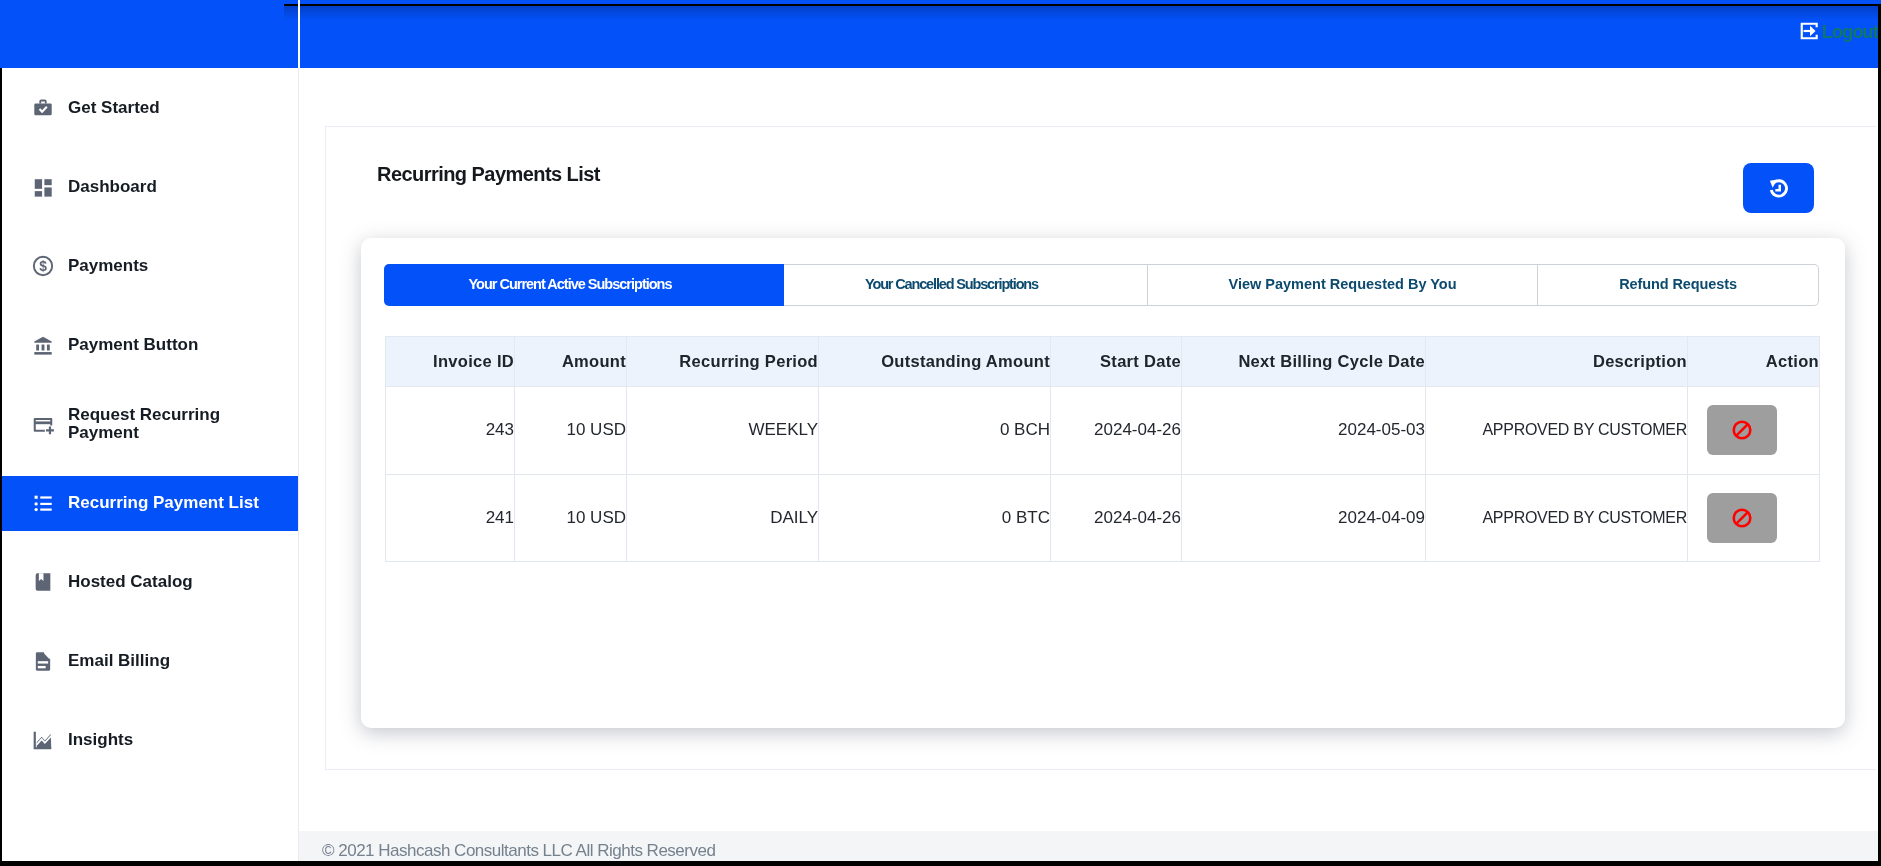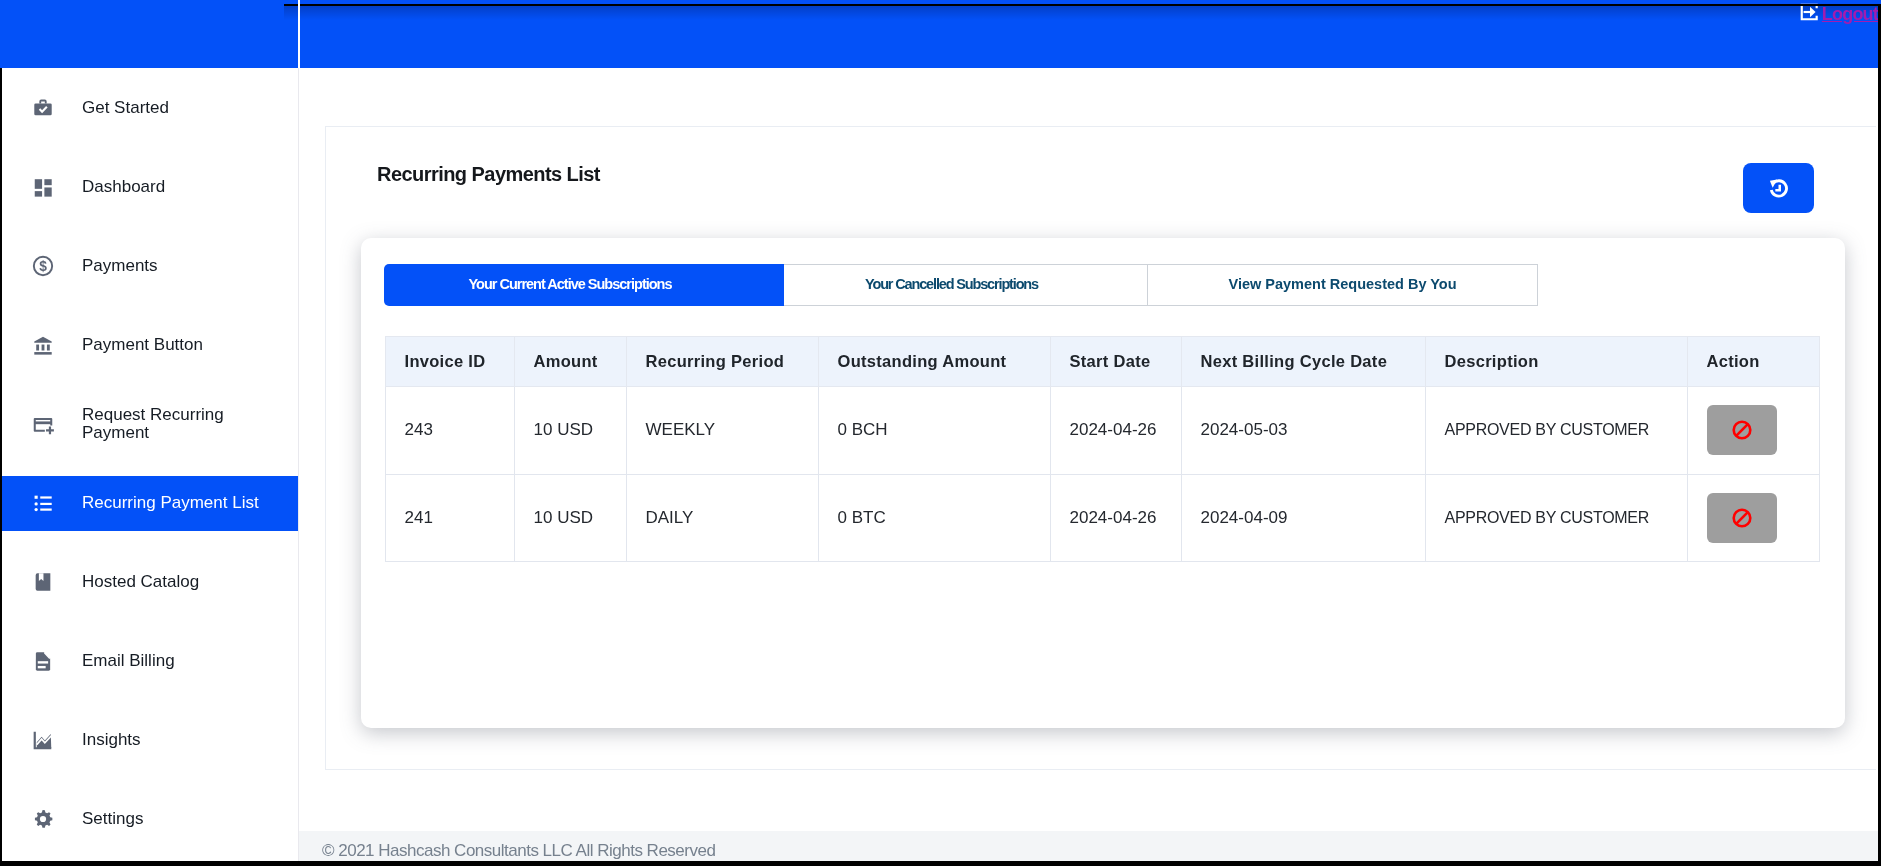--- a/index.html
+++ b/index.html
@@ -4,34 +4,34 @@
 <style>
   * { margin:0; padding:0; box-sizing:border-box; }
   html,body { width:1881px; height:866px; overflow:hidden; background:#fff;
     font-family:"Liberation Sans", sans-serif; position:relative; }
   .abs { position:absolute; }
 
   
   #topbar { left:0; top:0; width:1881px; height:68px; background:#0351f8; z-index:5; }
   #topshade { left:284px; top:6px; right:0; height:14px; z-index:6;
     background:linear-gradient(to bottom, rgba(0,0,30,.22), rgba(0,0,30,0)); }
-  #logout { right:3px; top:4px; height:56px; z-index:7; display:flex; color:#a21caf;text-decoration:underline; }
+  #logout { right:3px; top:4px; height:56px; z-index:7; display:flex; align-items:center; color:#0f766e; }
   #logout .txt { font-size:18px; font-weight:700; margin-left:3px; letter-spacing:-0.8px; }
 
   
   #sepw { left:297.5px; top:0; width:2px; height:68px; background:#fff; z-index:45; }
   #sepg { left:298px; top:68px; width:1px; height:793px; background:#e9e9ee; z-index:8; }
 
   
   #sidebar { left:2px; top:68px; width:295.5px; height:793px; background:#fff; z-index:4; }
   .mitem { height:79px; position:relative; display:flex; align-items:center; }
   .mitem .bg { position:absolute; left:0; top:13px; bottom:11px; right:0; }
   .mitem.active .bg { background:#0351f8; }
   .mitem .ic { position:relative; width:22px; height:22px; margin-left:30px; flex:none; }
-  .mitem .lbl { position:relative; margin-left:28px; font-size:17px; font-weight:400;
+  .mitem .lbl { position:relative; margin-left:14px; font-size:17px; font-weight:700;
     color:#161c24; line-height:18px; letter-spacing:0; }
   .mitem.active .lbl { color:#fff; }
 
   
   #main { left:299px; top:68px; width:1579px; height:763px; background:#fff; z-index:3; }
   #ocard { left:325px; top:126px; width:1551px; height:644px; background:#fff;
     border:1px solid #e9edf3; border-right:none; z-index:4; }
   #h1t { left:377px; top:163px; font-size:20px; font-weight:700; color:#15181c; z-index:6; letter-spacing:-0.55px; }
   #refbtn { left:1743px; top:163px; width:71px; height:50px; background:#0351f8;
     border-radius:8px; z-index:6; display:flex; align-items:center; justify-content:center; }
@@ -46,21 +46,21 @@
     padding-bottom:2px; }
   .tab.t1 { width:400px; background:#0351f8; color:#fff; border:none; border-radius:5px 0 0 5px;
     padding-right:28px; letter-spacing:-1.0px; }
   .tab.t2 { width:364px; padding-right:28px; letter-spacing:-1.15px; }
   .tab.t3 { width:390px; letter-spacing:0; }
   .tab.t4 { width:281px; border-radius:0 5px 5px 0; letter-spacing:-0.1px; }
 
   
   #tbl { position:absolute; left:385px; top:336px; width:1434px; z-index:7; border-collapse:collapse;
     table-layout:fixed; font-size:17px; color:#24282e; }
-  #tbl th, #tbl td { padding:0 0 0 18.5px; text-align:left; font-weight:400;
+  #tbl th, #tbl td { padding:0 0 0 18.5px; text-align:right; font-weight:400;
     border:1px solid #e2e6ee; overflow:hidden; white-space:nowrap; letter-spacing:0; }
   #tbl td.desc { font-size:16px; letter-spacing:-0.28px; }
   #tbl thead tr { height:50px; }
   #tbl th { background:#edf3fc; font-weight:700; color:#20252b; border:1px solid #e4e8f0;
     font-size:16.5px; letter-spacing:0.3px; }
   #tbl tbody tr { height:87.5px; }
   .c1{width:129px}.c2{width:112px}.c3{width:192px}.c4{width:232px}
   .c5{width:131px}.c6{width:244px}.c7{width:262px}.c8{width:132px}
 
   .banbtn { width:70px; height:50px; background:#9e9e9e; border-radius:6px;
@@ -171,48 +171,41 @@
     </div>
     <div class="mitem">
       <div class="bg"></div>
       <div class="ic" id="ic9"><svg width="22" height="22" viewBox="0 0 24 24">
           <path d="M3 3 V21 H21" fill="none" stroke="#5d6575" stroke-width="2.4"></path>
           <path d="M5.2 21 V14.5 L10.5 8.5 L14 12.5 L20.5 5.5 L21 21 Z" fill="#5d6575"></path>
           <path d="M5.2 17 L10.5 11 L14 15 L21 7.5" fill="none" stroke="#fff" stroke-width="1.8"></path>
         </svg></div>
       <div class="lbl">Insights</div>
     </div>
-    <div class="mitem">
-      <div class="bg"></div>
-      <div class="ic" id="ic10"><svg width="22" height="22" viewBox="0 0 24 24">
-          <path d="M12 2.2 l2 .3 .6 2.3 1.9 .8 2.1-1.1 1.6 1.6 -1.1 2.1 .8 1.9 2.3 .6 v2.6 l-2.3 .6 -.8 1.9 1.1 2.1 -1.6 1.6 -2.1-1.1 -1.9 .8 -.6 2.3 h-2.6 l-.6-2.3 -1.9-.8 -2.1 1.1 -1.6-1.6 1.1-2.1 -.8-1.9 -2.3-.6 v-2.6 l2.3-.6 .8-1.9 -1.1-2.1 1.6-1.6 2.1 1.1 1.9-.8 .6-2.3 Z" fill="#5d6575"></path>
-          <circle cx="12" cy="12" r="3.4" fill="#fff"></circle>
-        </svg></div>
-      <div class="lbl">Settings</div>
-    </div>
   </div>
 
   <div class="abs" id="sepw"></div>
   <div class="abs" id="sepg"></div>
 
   <div class="abs" id="main"></div>
   <div class="abs" id="ocard"></div>
   <div class="abs" id="h1t">Recurring Payments List</div>
   <div class="abs" id="refbtn">
     <svg width="23" height="23" viewBox="0 0 24 24">
       <path d="M6.4 6.6 A 8.0 8.0 0 1 1 4.5 13.5" fill="none" stroke="#fff" stroke-width="3"></path>
       <path d="M10.6 2.6 L3.0 3.9 L5.9 11.2 Z" fill="#fff"></path>
       <path d="M13.3 8.0 V13.7 H8.7" fill="none" stroke="#fff" stroke-width="2.6"></path>
     </svg>
   </div>
   <div class="abs" id="icard"></div>
   <div class="abs" id="tabs">
     <div class="tab t1">Your Current Active Subscriptions</div>
     <div class="tab t2">Your Cancelled Subscriptions</div>
     <div class="tab t3">View Payment Requested By You</div>
+    <div class="tab t4">Refund Requests</div>
   </div>
 
   <table id="tbl">
     <thead>
       <tr>
       <th class="c1">Invoice ID</th>
         <th class="c2">Amount</th>
         <th class="c3">Recurring Period</th>
       <th class="c4">Outstanding Amount</th>
         <th class="c5">Start Date</th>

